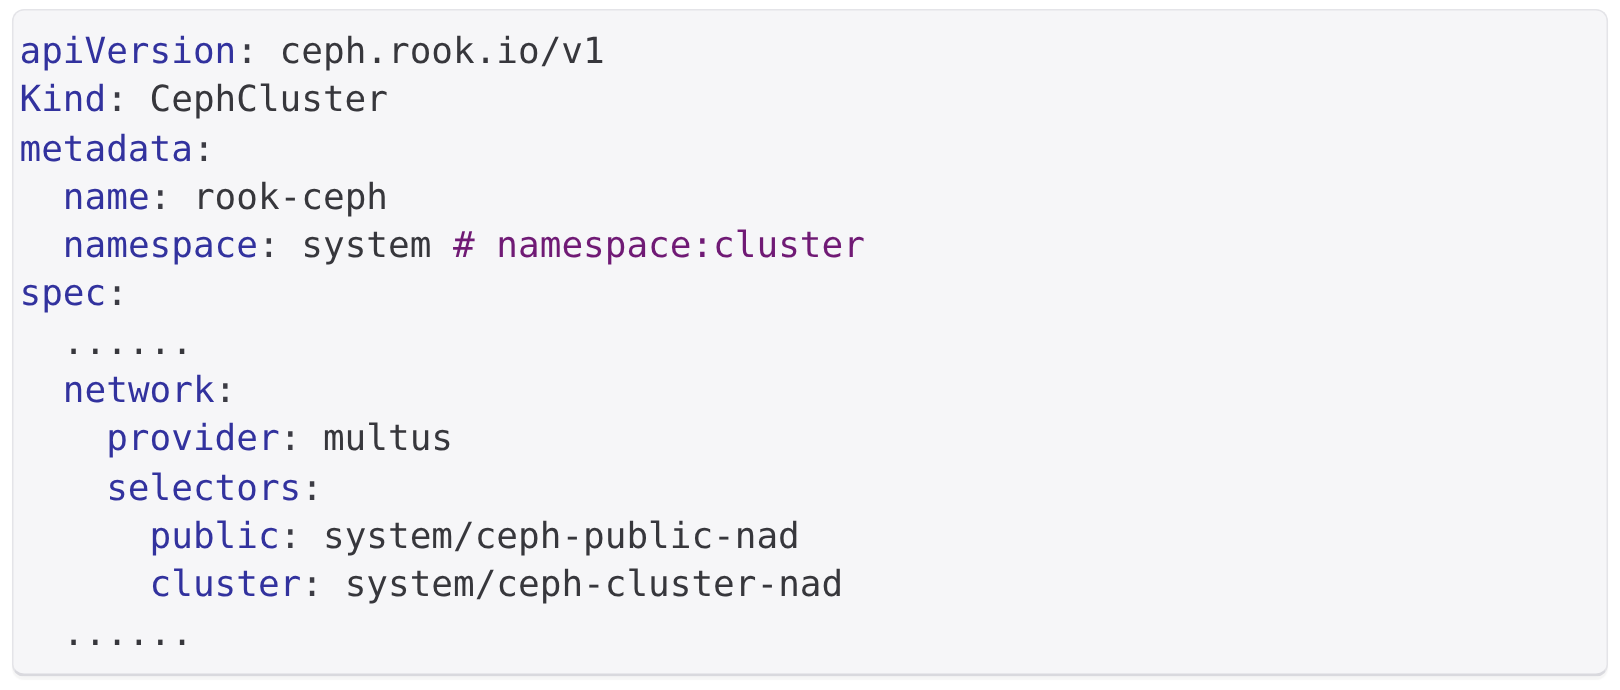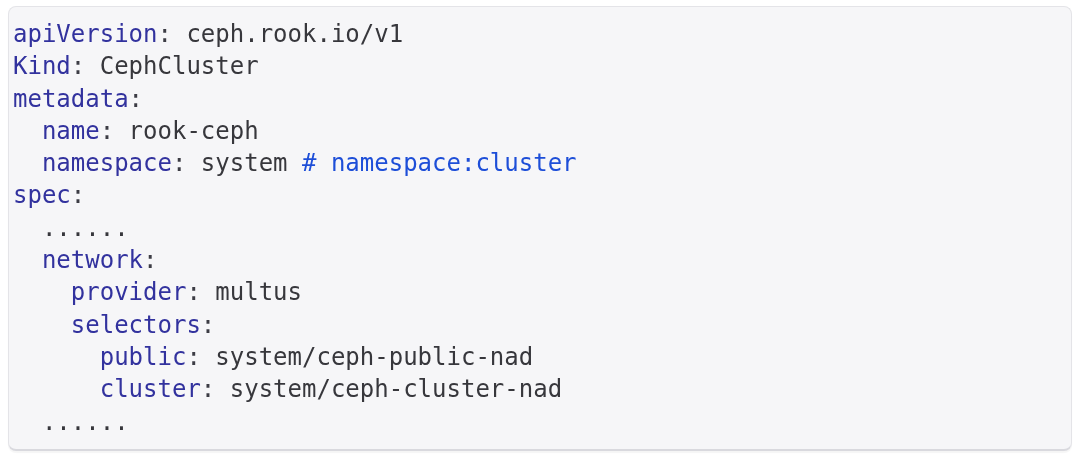--- a/index.html
+++ b/index.html
@@ -24,21 +24,21 @@
     font-size: 24px;
     line-height: 32.3px;
     color: #37373c;
     white-space: pre;
     overflow: hidden;
   }
   .code-line { white-space: pre; }
   .key     { color: #32329e; }
   .val     { color: #37373c; }
   .punc    { color: #3c3c44; }
-  .comment { color: #1d4ed8; }
+  .comment { color: #701a75; }
   .ws      { color: #37373c; }
 </style>
 </head>
 <body>
 
 <div class="page">
   <pre class="code-block"><div class="code-line"><span class="key">apiVersion</span><span class="punc">: </span><span class="val">ceph.rook.io/v1</span></div><div class="code-line"><span class="key">Kind</span><span class="punc">: </span><span class="val">CephCluster</span></div><div class="code-line"><span class="key">metadata</span><span class="punc">:</span></div><div class="code-line"><span class="ws">  </span><span class="key">name</span><span class="punc">: </span><span class="val">rook-ceph</span></div><div class="code-line"><span class="ws">  </span><span class="key">namespace</span><span class="punc">: </span><span class="val">system </span><span class="comment"># namespace:cluster</span></div><div class="code-line"><span class="key">spec</span><span class="punc">:</span></div><div class="code-line"><span class="ws">  </span><span class="val">......</span></div><div class="code-line"><span class="ws">  </span><span class="key">network</span><span class="punc">:</span></div><div class="code-line"><span class="ws">    </span><span class="key">provider</span><span class="punc">: </span><span class="val">multus</span></div><div class="code-line"><span class="ws">    </span><span class="key">selectors</span><span class="punc">:</span></div><div class="code-line"><span class="ws">      </span><span class="key">public</span><span class="punc">: </span><span class="val">system/ceph-public-nad</span></div><div class="code-line"><span class="ws">      </span><span class="key">cluster</span><span class="punc">: </span><span class="val">system/ceph-cluster-nad</span></div><div class="code-line"><span class="ws">  </span><span class="val">......</span></div></pre>
 </div>
 
 </body></html>

